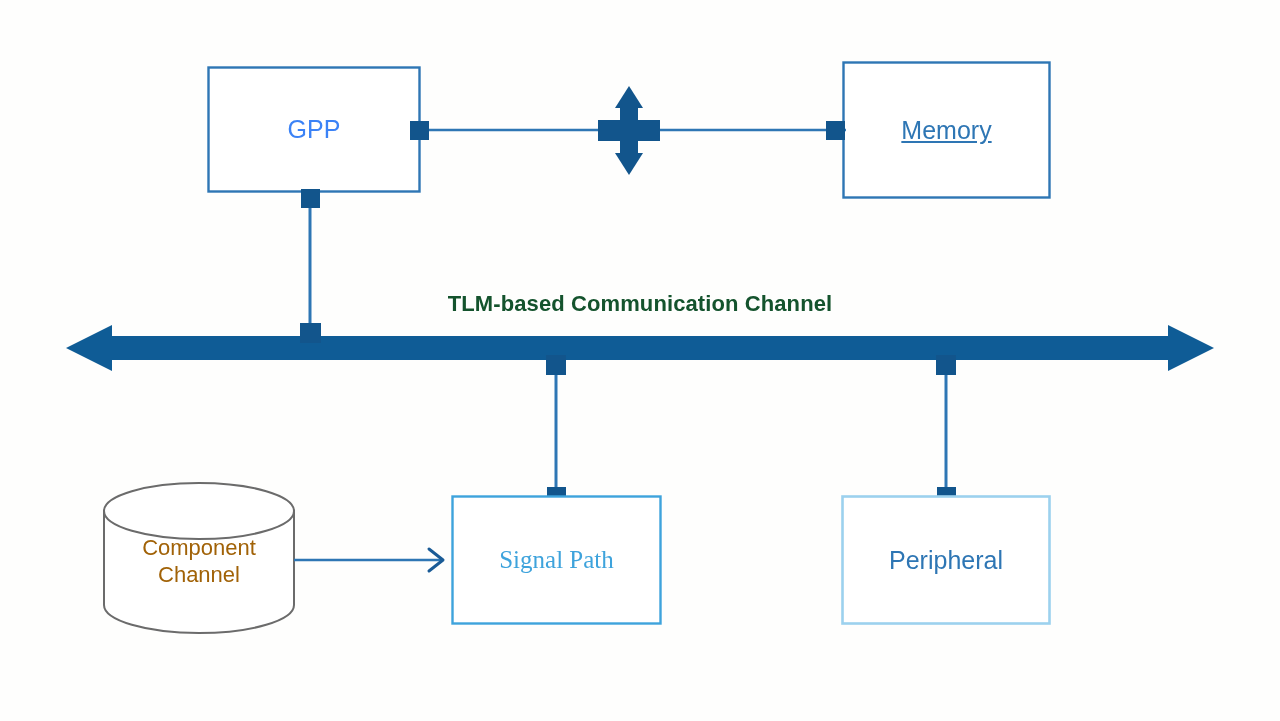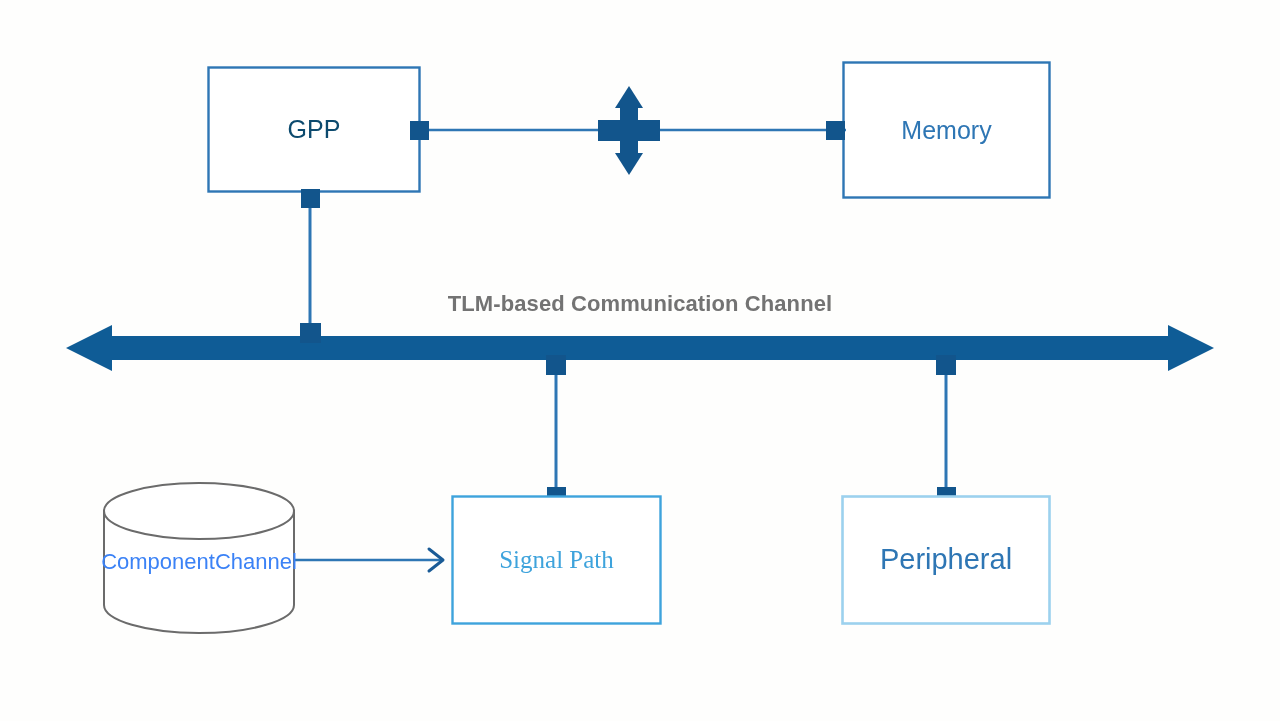--- a/index.html
+++ b/index.html
@@ -30,47 +30,47 @@
     display: flex;
     align-items: center;
     justify-content: center;
     text-align: center;
     line-height: 1.22;
     pointer-events: none;
     white-space: pre-line;
   }
   .lbl-gpp {
     left: 208px; top: 67px; width: 212px; height: 124px;
-    font-size: 25px; color: #0c4a6e;
+    font-size: 25px; color: #3b82f6;
   }
   .lbl-memory {
     left: 843px; top: 62px; width: 207px; height: 136px;
-    font-size: 25px; color: #2E76B4;
+    font-size: 25px; color: #2E76B4; text-decoration: underline;
   }
   .lbl-signal {
     left: 452px; top: 496px; width: 209px; height: 128px;
     font-size: 25px; color: #3EA3DC; font-family: Liberation Serif, serif;
   }
   .lbl-peripheral {
     left: 842px; top: 496px; width: 208px; height: 128px;
-    font-size: 29px; color: #2E76B4;
+    font-size: 25px; color: #2E76B4;
   }
   .lbl-library {
     left: 104px; top: 497px; width: 190px; height: 130px;
-    font-size: 22px; color: #3b82f6;
-    flex-direction: row;
+    font-size: 22px; color: #a16207;
+    flex-direction: column;
   }
   .lbl-library span { display: block; }
   .channel-title {
     position: absolute;
     left: 0; top: 291px; width: 1280px;
     text-align: center;
     font-size: 22px;
     font-weight: bold;
-    color: #737373;
+    color: #14532d;
     letter-spacing: 0.1px;
     pointer-events: none;
   }
 </style>
 </head>
 <body>
 
 <div id="diagram-root">
 
   <svg class="svg-layer" viewBox="0 0 1280 721" xmlns="http://www.w3.org/2000/svg">

